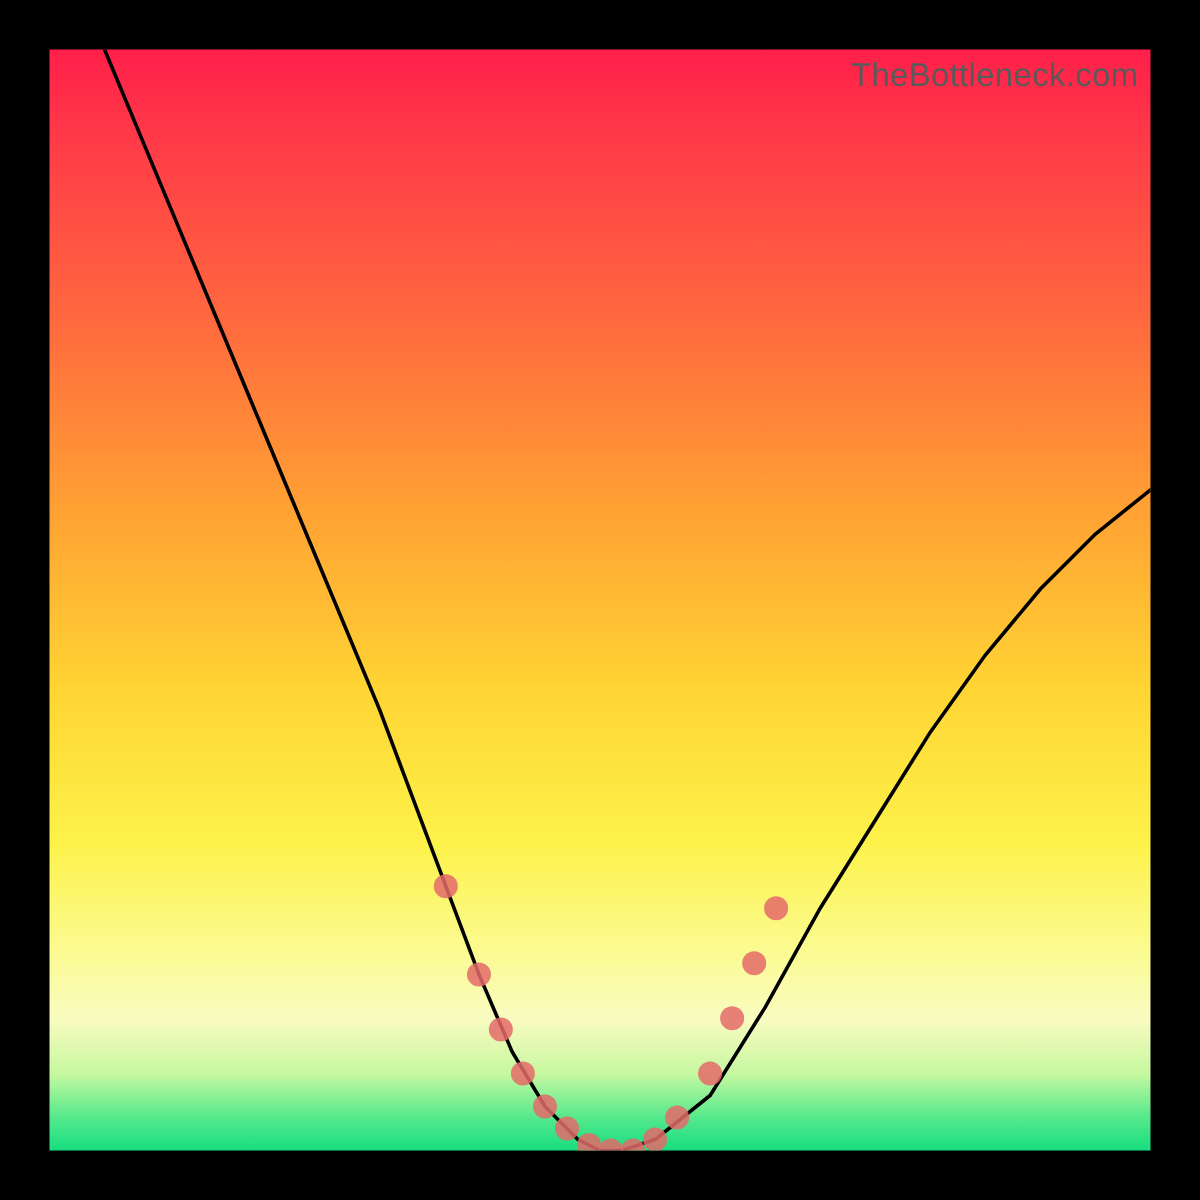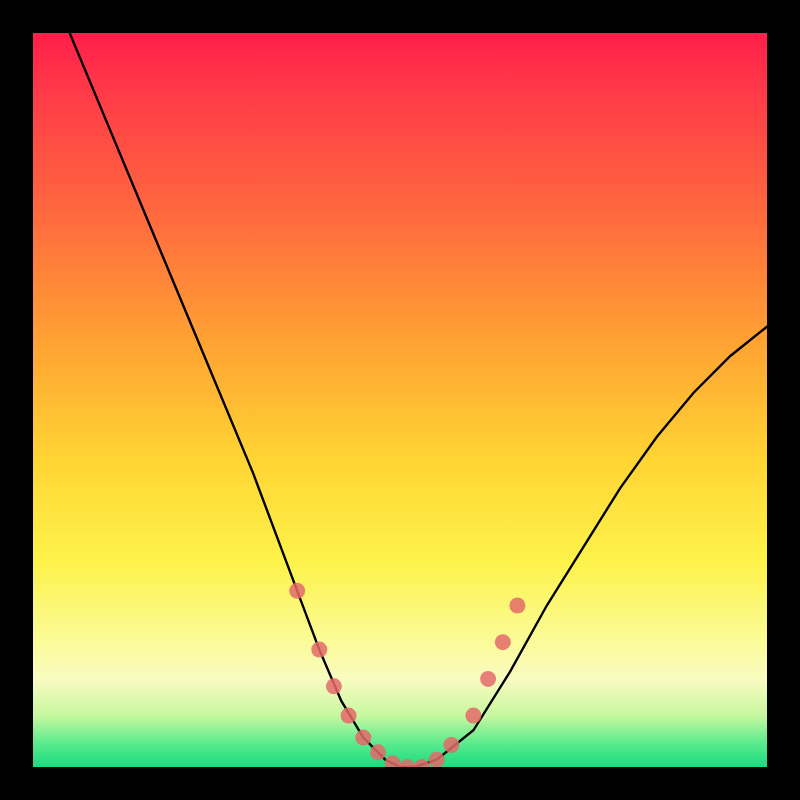--- a/index.html
+++ b/index.html
@@ -55,20 +55,21 @@
     top: 0;
     width: 734px;
     height: 734px;
   }
 </style>
 </head>
 <body>
 
 <div class="frame">
   <div class="plot-area">
+    <div class="watermark">TheBottleneck.com</div>
     <svg class="overlay" viewBox="0 0 734 734" preserveAspectRatio="none">
       <path id="curve-path" fill="none" stroke="#000" stroke-width="2.4" stroke-linecap="round" d="M36.7 0.0 L73.4 88.1 L110.1 176.2 L146.8 264.2 L183.5 352.3 L220.2 440.4 L242.2 499.1 L264.2 557.8 L286.3 616.6 L308.3 667.9 L330.3 704.6 L352.3 726.7 L367.0 734.0 L381.7 734.0 L403.7 726.7 L440.4 697.3 L477.1 638.6 L513.8 572.5 L550.5 513.8 L587.2 455.1 L623.9 403.7 L660.6 359.7 L697.3 323.0 L734.0 293.6"></path>
       <g id="marker-group">
           <circle cx="264.2" cy="557.8" r="8" fill="#e46a6a" fill-opacity="0.85"></circle>
           <circle cx="286.3" cy="616.6" r="8" fill="#e46a6a" fill-opacity="0.85"></circle>
           <circle cx="300.9" cy="653.3" r="8" fill="#e46a6a" fill-opacity="0.85"></circle>
           <circle cx="315.6" cy="682.6" r="8" fill="#e46a6a" fill-opacity="0.85"></circle>
           <circle cx="330.3" cy="704.6" r="8" fill="#e46a6a" fill-opacity="0.85"></circle>
           <circle cx="345.0" cy="719.3" r="8" fill="#e46a6a" fill-opacity="0.85"></circle>
           <circle cx="359.7" cy="730.3" r="8" fill="#e46a6a" fill-opacity="0.85"></circle>

